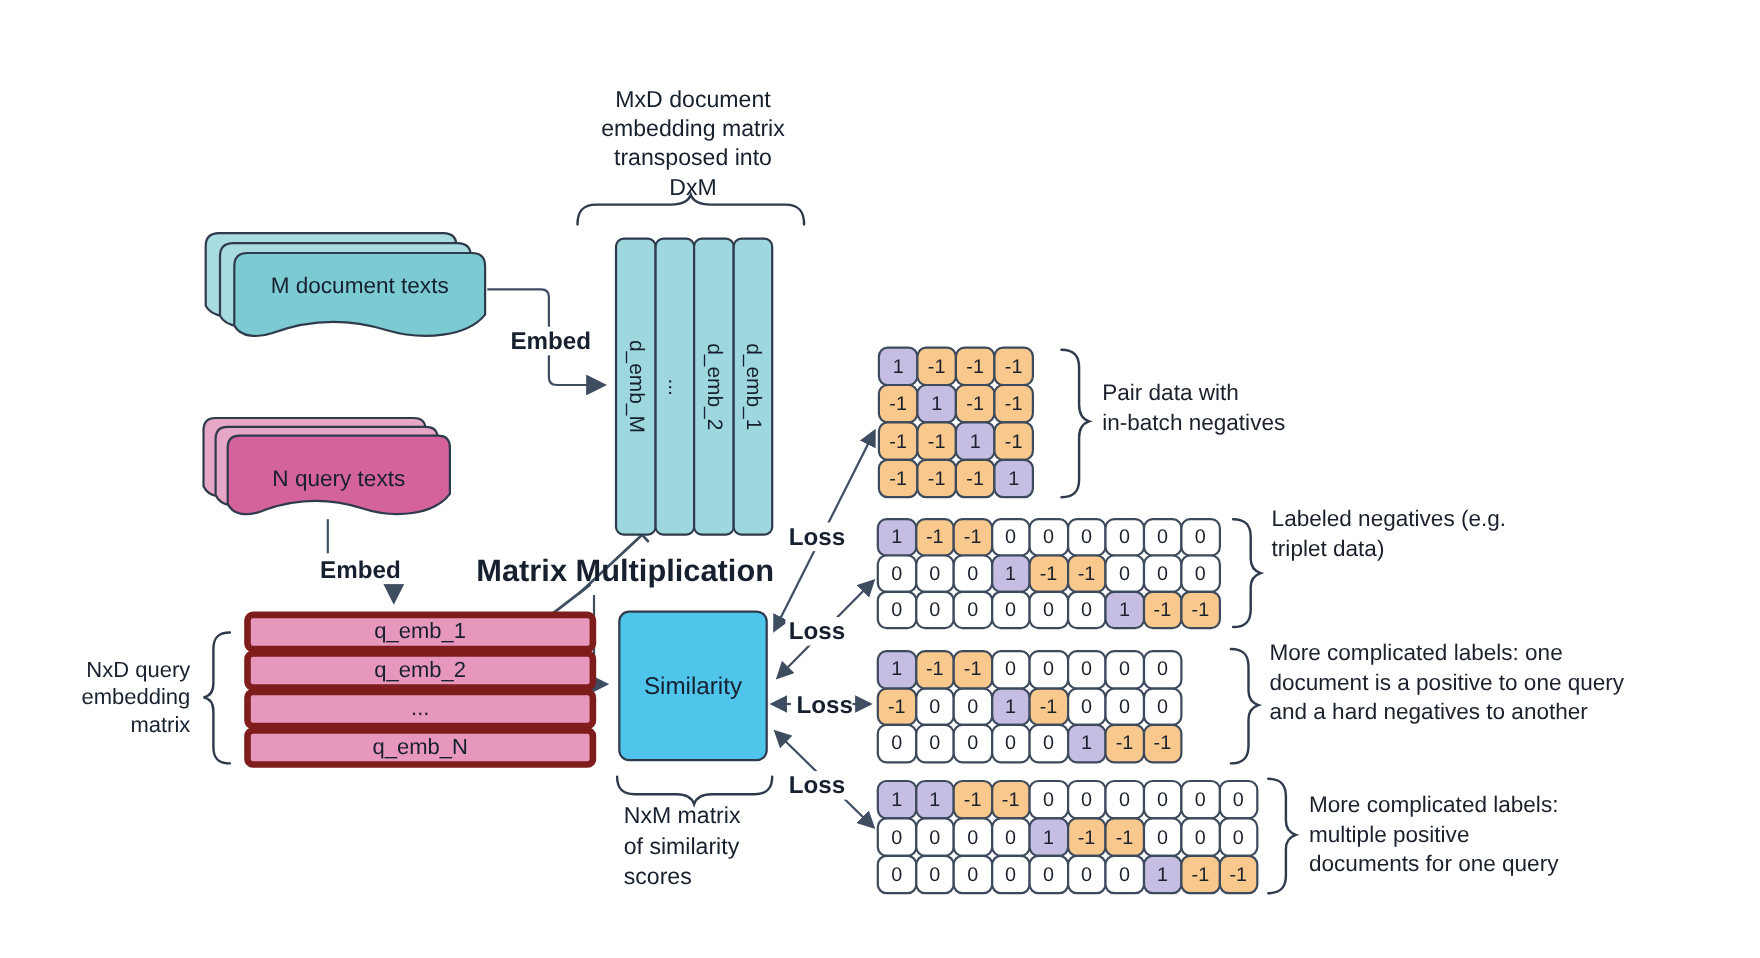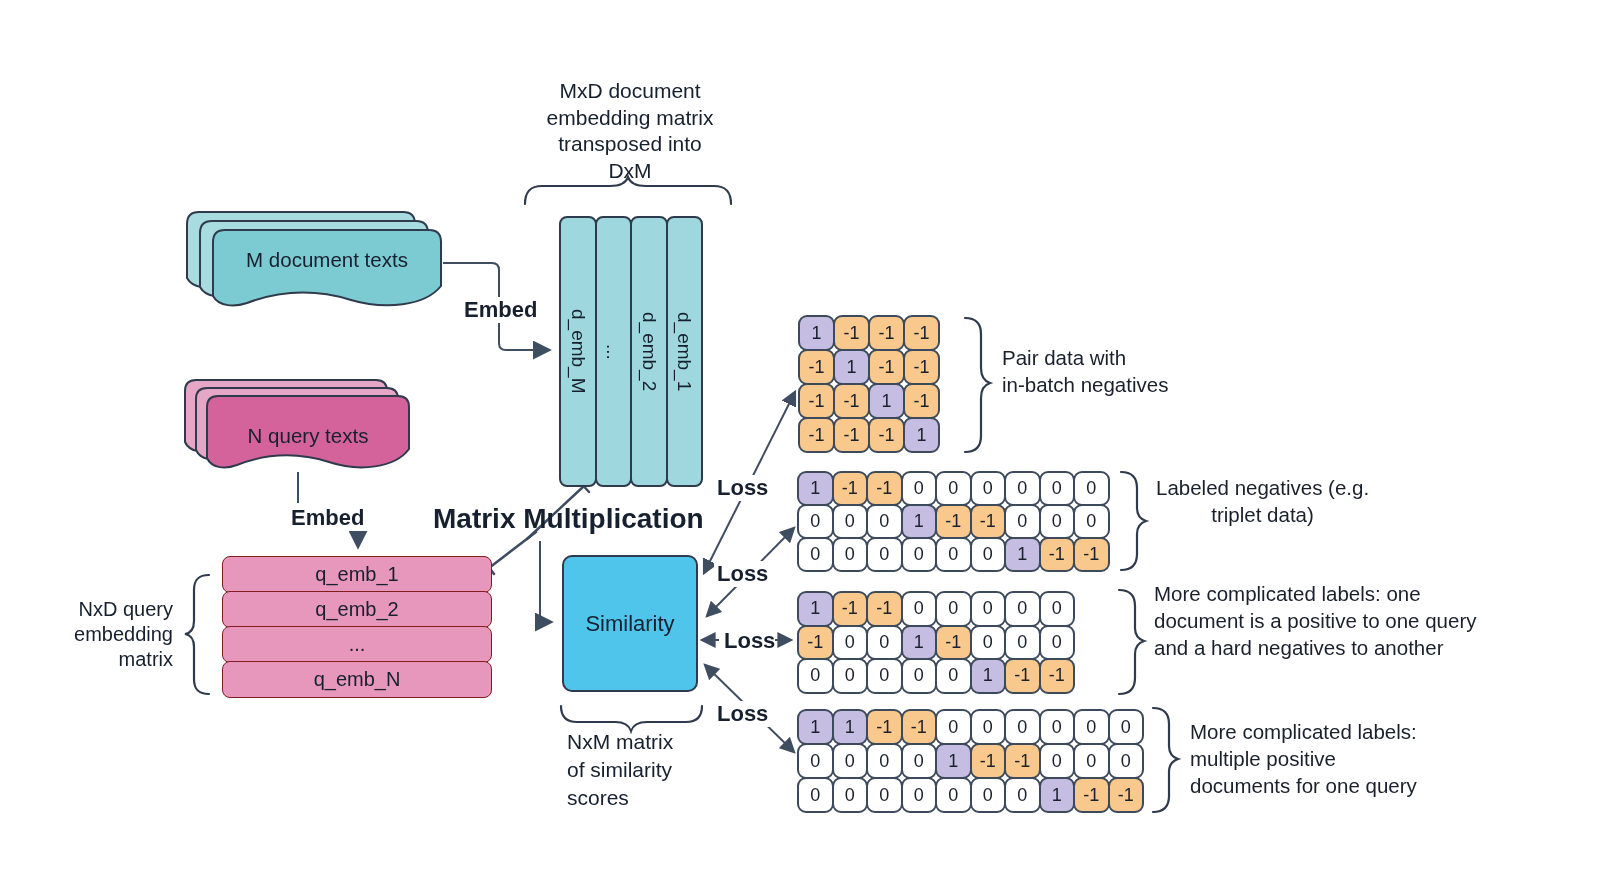--- a/index.html
+++ b/index.html
@@ -14,21 +14,21 @@
 
   
   .dmatrix{display:flex;flex-direction:row;}
   .dcol{width:37.5px;height:271px;background:#9ed8de;border:2px solid #2f3b4c;border-radius:8px;
         box-sizing:border-box;display:flex;align-items:center;justify-content:center;}
   .dcol + .dcol{margin-left:-2px;}
   .dcol span{writing-mode:vertical-rl;text-orientation:mixed;font-size:19px;color:#16202e;}
 
   
   .qmatrix{display:flex;flex-direction:column;}
-  .qrow{width:270px;height:37px;background:#e897bc;border:1px solid #7f1d1d;border-radius:8px;
+  .qrow{width:320px;height:37px;background:#e897bc;border:6px solid #7f1d1d;border-radius:8px;
         box-sizing:border-box;display:flex;align-items:center;justify-content:center;font-size:20px;}
   .qrow + .qrow{margin-top:-2px;}
 
   
   .simbox{width:136px;height:137px;background:#4fc5ec;border:2.5px solid #2f3b4c;border-radius:10px;
           box-sizing:border-box;display:flex;align-items:center;justify-content:center;font-size:22px;}
 
   
   .lmatrix{display:grid;position:absolute;z-index:2;}
   .cell{display:flex;align-items:center;justify-content:center;border:2px solid #3c4a5c;
@@ -248,21 +248,21 @@
       <div class="cell zero">0</div>
       <div class="cell zero">0</div>
       <div class="cell zero">0</div>
       <div class="cell pos">1</div>
       <div class="cell neg">-1</div>
       <div class="cell neg">-1</div>
     </div>
 
   <div class="abs caption" style="left:1002px;top:344px;">Pair data with
 in-batch negatives</div>
-  <div class="abs caption" style="left:1156px;top:474px;text-align:center;">Labeled negatives (e.g.
+  <div class="abs caption" style="left:1156px;top:458px;">Labeled negatives (e.g.
 triplet data)</div>
   <div class="abs caption" style="left:1154px;top:580px;">More complicated labels: one
 document is a positive to one query
 and a hard negatives to another</div>
   <div class="abs caption" style="left:1190px;top:718px;">More complicated labels:
 multiple positive
 documents for one query</div>
 
 </div>
 

